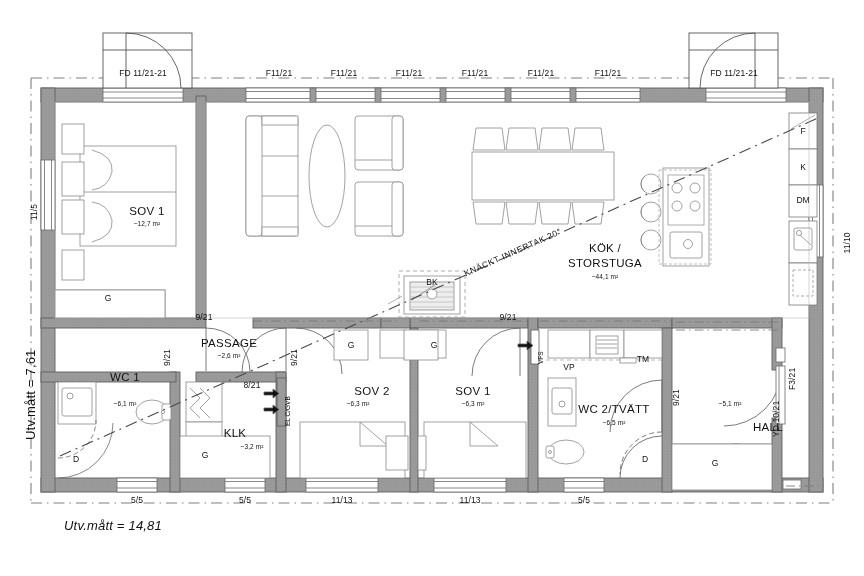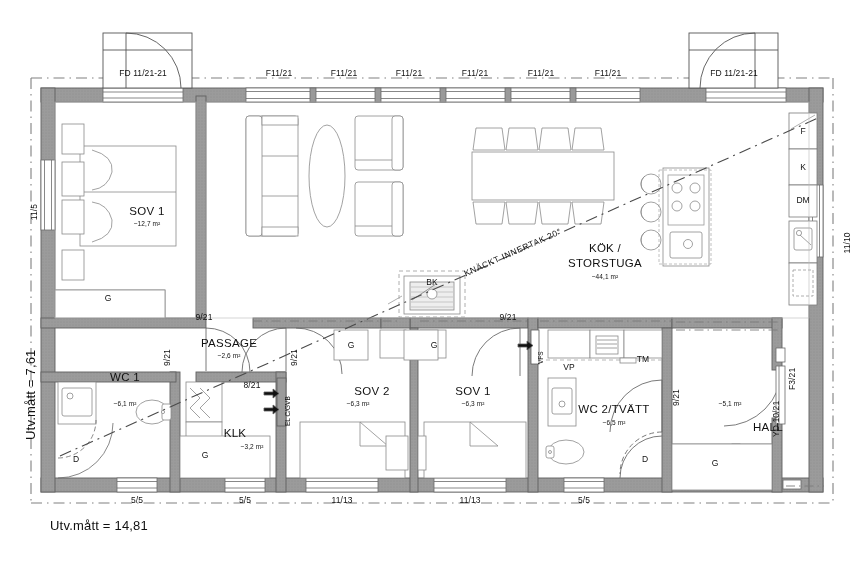--- a/index.html
+++ b/index.html
@@ -450,16 +450,16 @@
 
   <div class="lbl glab ctr" style="left:76px;top:455px;">D</div>
   <div class="lbl glab ctr" style="left:645px;top:455px;">D</div>
 
   <div class="lbl small vert" style="left:285px;top:426px;transform:rotate(-90deg);font-size:6.5px;">EL C/GVB</div>
   <div class="lbl small vert" style="left:538px;top:364px;transform:rotate(-90deg);font-size:6.5px;">VFS</div>
 
   <div class="lbl" style="left:463px;top:270px;transform:rotate(-24deg);transform-origin:0 0;
        font-size:8.5px;letter-spacing:.6px;">KNÄCKT INNERTAK 20°</div>
 
-  <div class="lbl dim" style="left:50px;top:519px;">Utv.mått = 14,81</div>
+  <div class="lbl dim" style="left:64px;top:519px;font-style:italic;">Utv.mått = 14,81</div>
   <div class="lbl dim vert" style="left:24px;top:440px;transform:rotate(-90deg);">Utv.mått = 7,61</div>
 
 </div>
 
 </body></html>

